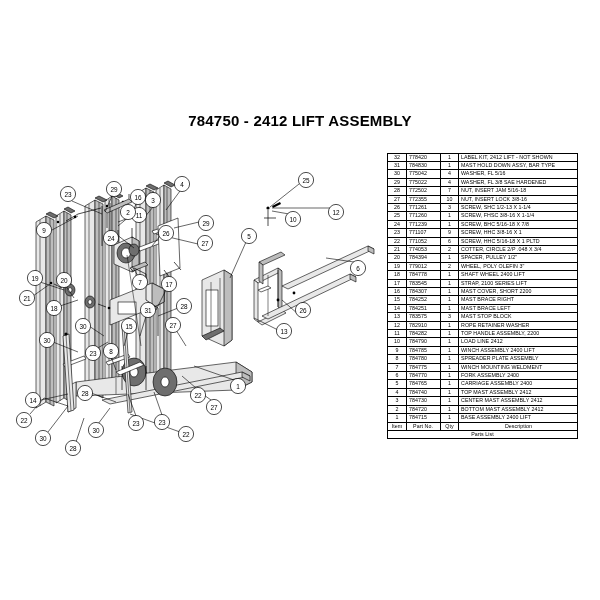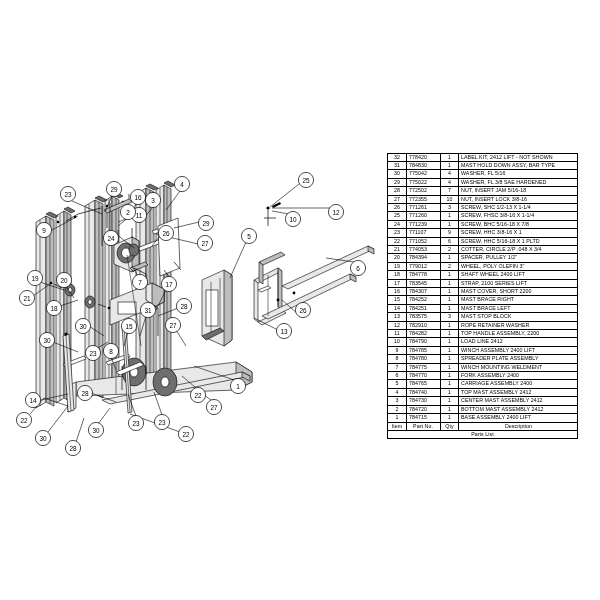--- a/index.html
+++ b/index.html
@@ -92,20 +92,21 @@
     text-anchor: middle;
     dominant-baseline: central;
     fill: #000;
   }
 </style>
 </head>
 <body>
 
 <div id="page">
 
+  <div id="drawing-title">784750 - 2412 LIFT ASSEMBLY</div>
 
   <div id="exploded-view">
     <svg width="380" height="330" viewBox="0 0 380 330" xmlns="http://www.w3.org/2000/svg">
 
       <g>
         <polygon class="fill-lt" points="30,72 40,66 40,252 30,258"></polygon>
         <polygon class="fill-md" points="40,66 48,70 48,256 40,252"></polygon>
         <line class="ln-t" x1="34" y1="70" x2="34" y2="256"></line>
         <line class="ln-t" x1="44" y1="68" x2="44" y2="254"></line>
         <polygon class="fill-lt" points="50,66 58,61 58,248 50,253"></polygon>

